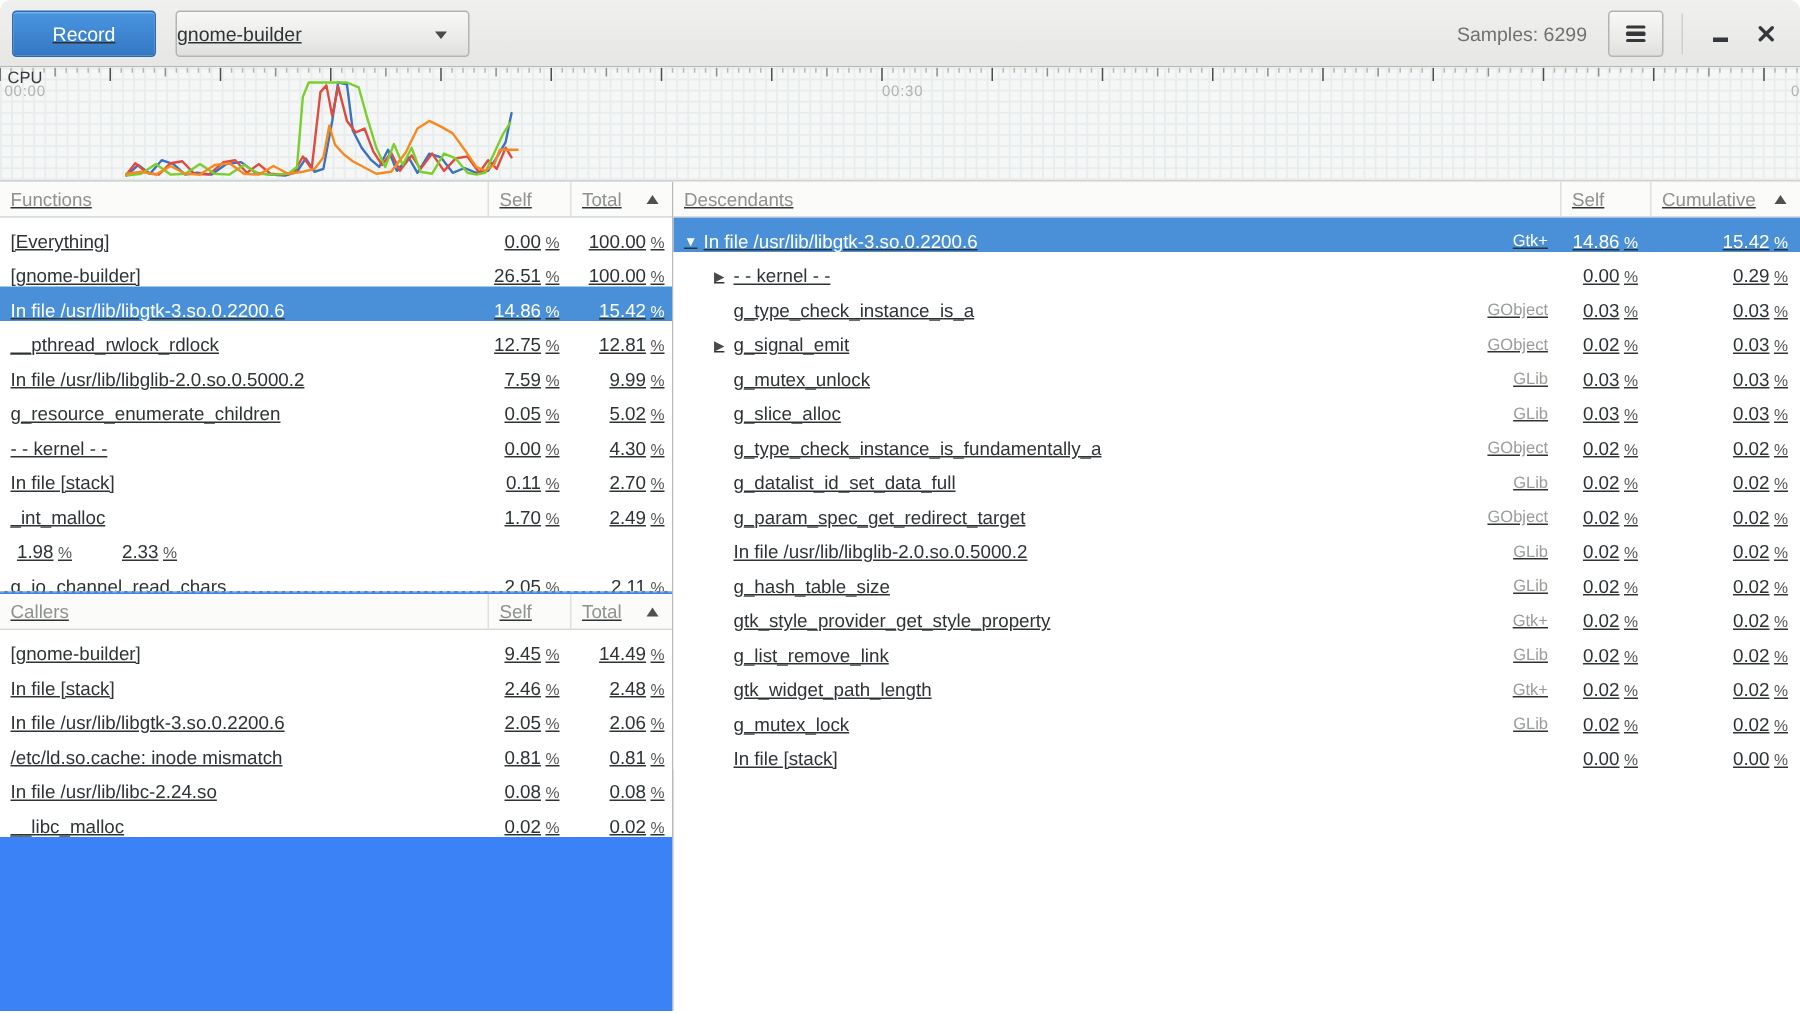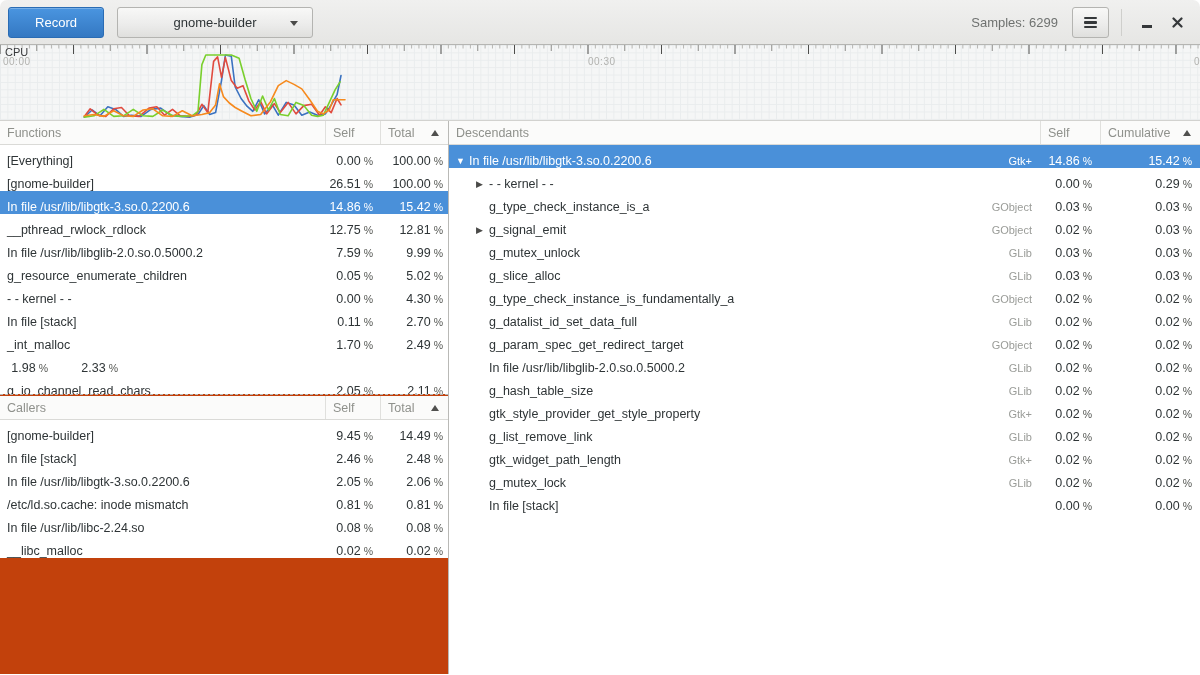--- a/index.html
+++ b/index.html
@@ -1,28 +1,28 @@
 <!DOCTYPE html>
 <html><head>
 <meta charset="utf-8">
 <style>
   * { margin:0; padding:0; box-sizing:border-box; }
   html,body { width:1200px; height:675px; background:#fff; }
   body { font-family:"Liberation Sans", sans-serif; color:#2e3436; overflow:hidden; }
-  .app { position:relative; width:1200px; height:675px; background:#fff; overflow:hidden; }
+  .app { position:relative; width:1200px; height:675px; background:#fff; overflow:hidden;text-decoration:underline; }
 
   
   .headerbar { position:relative; height:45px; background:linear-gradient(#f0f0ef,#e6e6e4);
     border-bottom:1px solid #b5b5b2; display:flex; align-items:center; border-radius:7px 7px 0 0; }
   .record-btn { margin-left:8px; width:96px; height:31px; border-radius:3px;
     border:1px solid #2a6cb4; background:linear-gradient(#4a95e0,#3478c2);
     color:#fff; font-family:inherit; font-size:13px; box-shadow:inset 0 1px rgba(255,255,255,.25); cursor:pointer; }
   .process-select { position:relative; margin-left:13px; width:196px; height:31px; border-radius:3px;
     border:1px solid #b4b4b1; background:linear-gradient(#f8f8f7,#ebebea 60%,#dfdfdd);
-    color:#2e3436; font-family:inherit; font-size:13px; display:flex; align-items:center; justify-content:center; cursor:pointer; }
+    color:#2e3436; font-family:inherit; font-size:13px; display:flex; align-items:center; cursor:pointer; }
   .dd-arrow { position:absolute; right:14px; top:13px; width:0; height:0;
     border-left:4.5px solid transparent; border-right:4.5px solid transparent; border-top:5.5px solid #4a4a48; }
   .titlebox { position:absolute; left:50%; top:5px; transform:translateX(-50%); text-align:center; }
   .title { font-size:13px; font-weight:bold; color:#35383a; }
   .subtitle { font-size:11px; color:#8d9091; margin-top:3px; }
   .hdr-right { position:absolute; right:8px; top:0; height:45px; display:flex; align-items:center; }
   .samples { font-size:13px; color:#6f7270; margin-right:14px; }
   .menu-btn { width:37px; height:31px; border-radius:3px; border:1px solid #b4b4b1;
     background:linear-gradient(#f8f8f7,#ebebea 60%,#dfdfdd); display:flex; align-items:center; justify-content:center; cursor:pointer; }
   .hamburger i { display:block; width:13px; height:2.2px; background:#35383a; margin:2.4px 0; border-radius:1px; }
@@ -34,21 +34,21 @@
   .graph { position:relative; height:76px; border-bottom:1px solid #d2d2cf; overflow:hidden;
     background-color:#f5f6f6;
     background-image:linear-gradient(#e9eced 1px,transparent 1px),linear-gradient(90deg,#e9eced 1px,transparent 1px);
     background-size:7.4px 7.4px; cursor:crosshair; }
   .graph svg { position:absolute; left:0; top:0; z-index:2; }
   .cpu-label { position:absolute; left:5px; top:1px; z-index:3; font-size:11px; color:#36383a; }
   .tlabel { position:absolute; top:11px; z-index:3; font-size:10px; color:#b2b2af; letter-spacing:.5px; }
 
   
   .main { display:flex; height:553px; }
-  .left { width:448px; display:flex; flex-direction:column; background:#c2410c; }
+  .left { width:448px; display:flex; flex-direction:column; background:#3b82f6; }
   .right { flex:1; border-left:1px solid #b9b9b6; background:#fff; display:flex; flex-direction:column; }
 
   .thead { height:24px; flex:none; display:flex; align-items:stretch; background:#fbfbfa;
     border-bottom:1px solid #dadad7; color:#8f918c; font-size:12.5px; }
   .th { display:flex; align-items:center; cursor:pointer; }
   .th-name { flex:1; padding-left:7px; }
   .th-num { border-left:1px solid #e0e0dd; padding-left:7px; }
   .left .th-self { width:55px; }
   .left .th-total { width:68px; justify-content:space-between; padding-right:9px; }
   .right .th-self { width:60px; }

